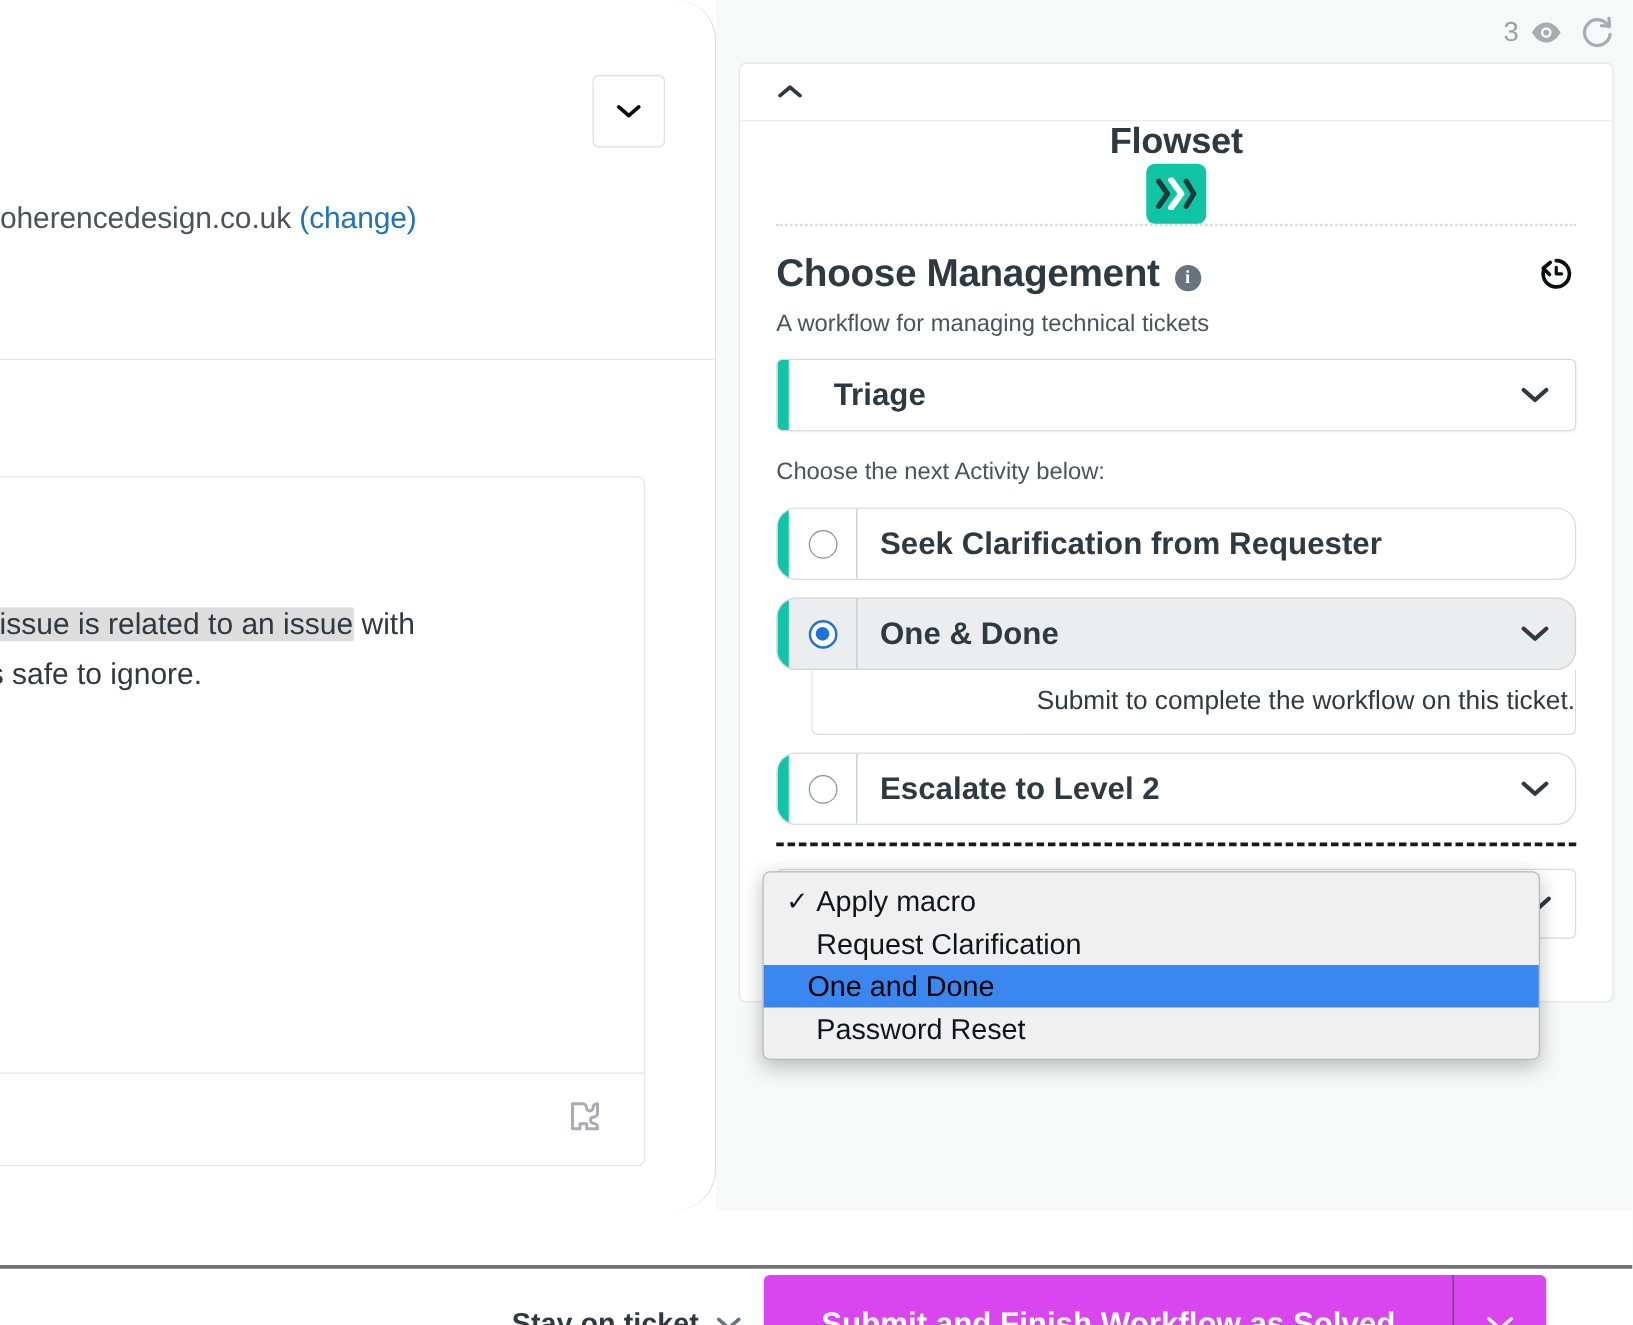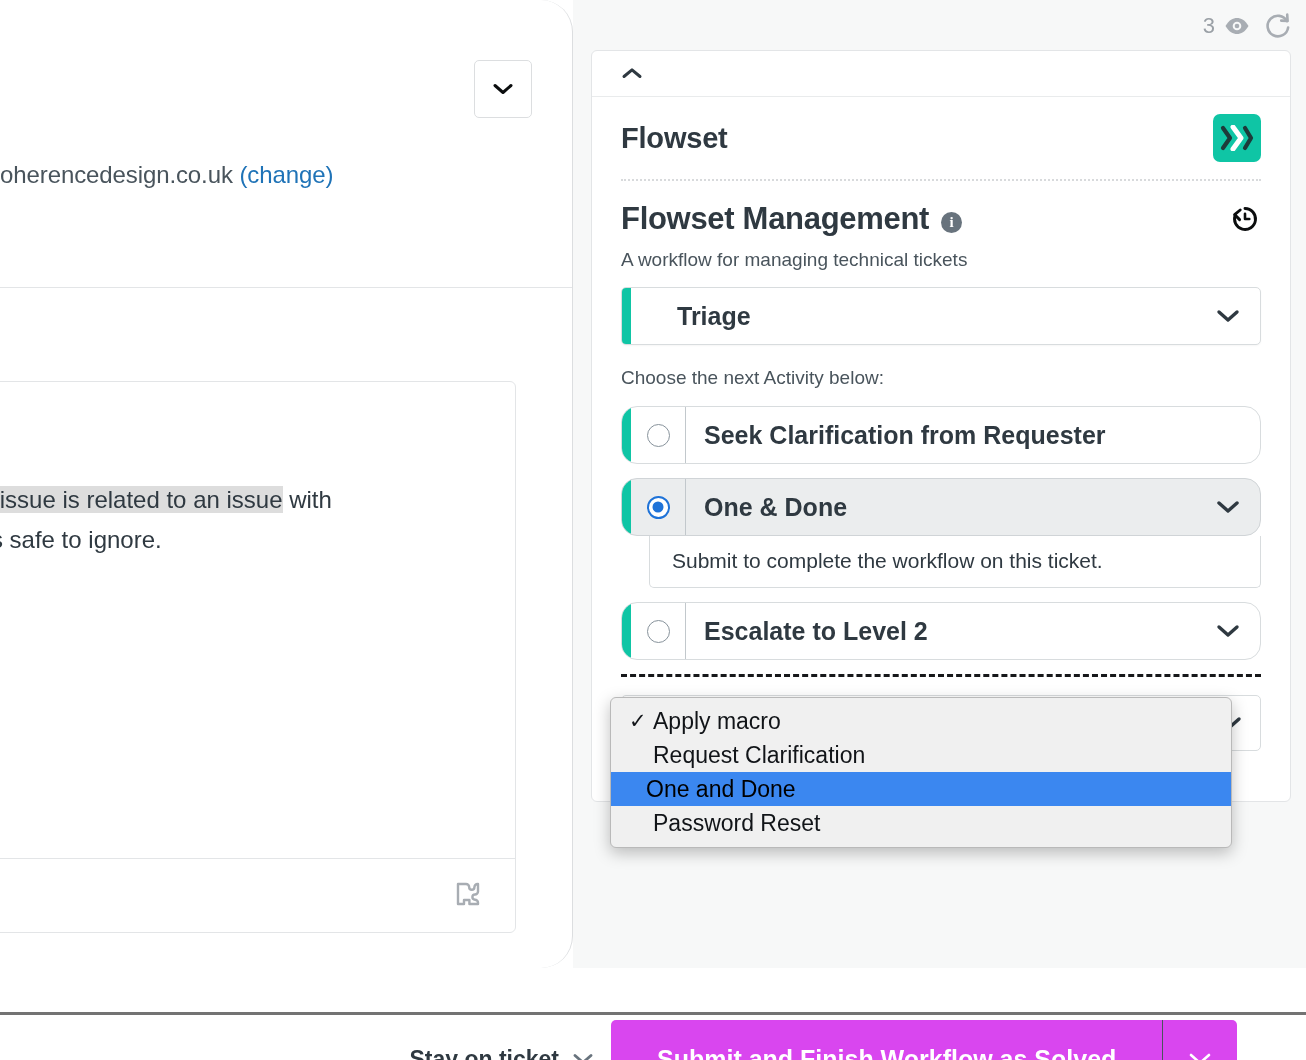--- a/index.html
+++ b/index.html
@@ -173,20 +173,21 @@
   }
   .card-inner {
     padding: 0 29px;
   }
   .brand-row {
     display: flex;
     align-items: center;
     justify-content: space-between;
     height: 82px;
     border-bottom: 2px dotted #d8dadc;
+    flex-direction: column;
   }
   .brand-name {
     font-size: 29px;
     font-weight: bold;
     color: #2f3941;
     letter-spacing: -0.2px;
   }
   .brand-logo {
     width: 48px;
     height: 48px;
@@ -251,23 +252,22 @@
   .accent-bar {
     width: 9px;
     align-self: stretch;
     background: #0fc5a5;
     flex: none;
   }
   .stage-label {
     font-size: 25px;
     font-weight: bold;
     color: #2f3941;
-    padding-left: 7px;
+    padding-left: 36px;
     flex: 1;
-    margin-left: 39px;
   }
   .sel-caret {
     padding-right: 20px;
     display: flex;
     align-items: center;
   }
 
   .choose-label {
     font-size: 19px;
     color: #49545c;
@@ -333,20 +333,21 @@
   .act-desc {
     background: #fff;
     border: 1px solid #d8dcde;
     border-top: none;
     border-radius: 0 0 5px 5px;
     margin: 0 0 14px 28px;
     padding: 13px 0 14px 22px;
     font-size: 21px;
     color: #2f3941;
     box-sizing: border-box;
+    text-align: right;
   }
 
   .dashed-sep {
     border-top: 3px dashed #17181a;
     margin-top: 14px;
   }
 
   .macro-row {
     position: relative;
     margin-top: 18px;
@@ -532,21 +533,21 @@
             <svg width="34" height="26" viewBox="0 0 34 26">
               <path d="M3 3 L10 13 L3 23" stroke="#1d3a3a" stroke-width="4.2" fill="none" stroke-linecap="round" stroke-linejoin="round"></path>
               <path d="M13 2 L21 13 L13 24" stroke="#ffffff" stroke-width="5" fill="none" stroke-linecap="round" stroke-linejoin="round"></path>
               <path d="M25 3 L31 13 L25 23" stroke="#1d3a3a" stroke-width="4.2" fill="none" stroke-linecap="round" stroke-linejoin="round"></path>
             </svg>
           </div>
         </div>
 
         <div class="wf-title-row">
           <div class="wf-title-left">
-            <span class="wf-title">Flowset Management</span>
+            <span class="wf-title">Choose Management</span>
             <span class="info-dot">i</span>
           </div>
           <span class="icon-btn">
             <svg width="32" height="32" viewBox="0 0 32 32">
               <path d="M16 5.5 A10.5 10.5 0 1 1 6.3 12" stroke="#0b0d0e" stroke-width="2.9" fill="none" stroke-linecap="round"></path>
               <path d="M11.2 7.0 L5.6 11.6 L10.6 16.6" stroke="#0b0d0e" stroke-width="2.9" fill="none" stroke-linecap="round" stroke-linejoin="round"></path>
               <path d="M16 10.8 L16 16 L20.3 16" stroke="#0b0d0e" stroke-width="2.6" fill="none" stroke-linecap="round" stroke-linejoin="round"></path>
             </svg>
           </span>
         </div>

